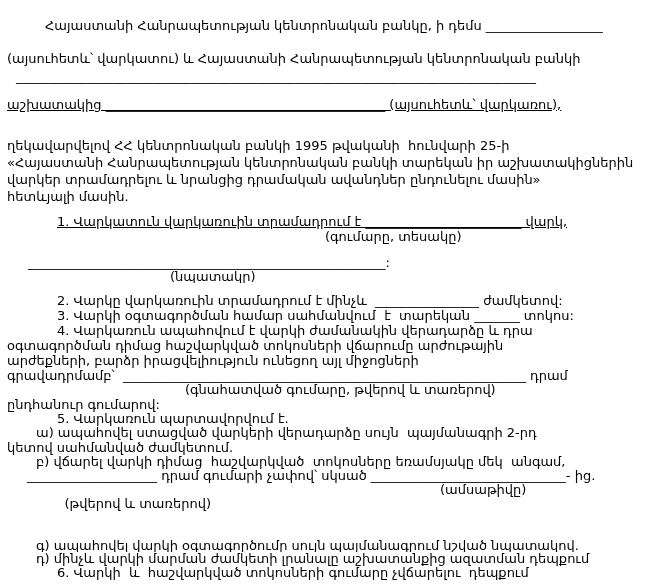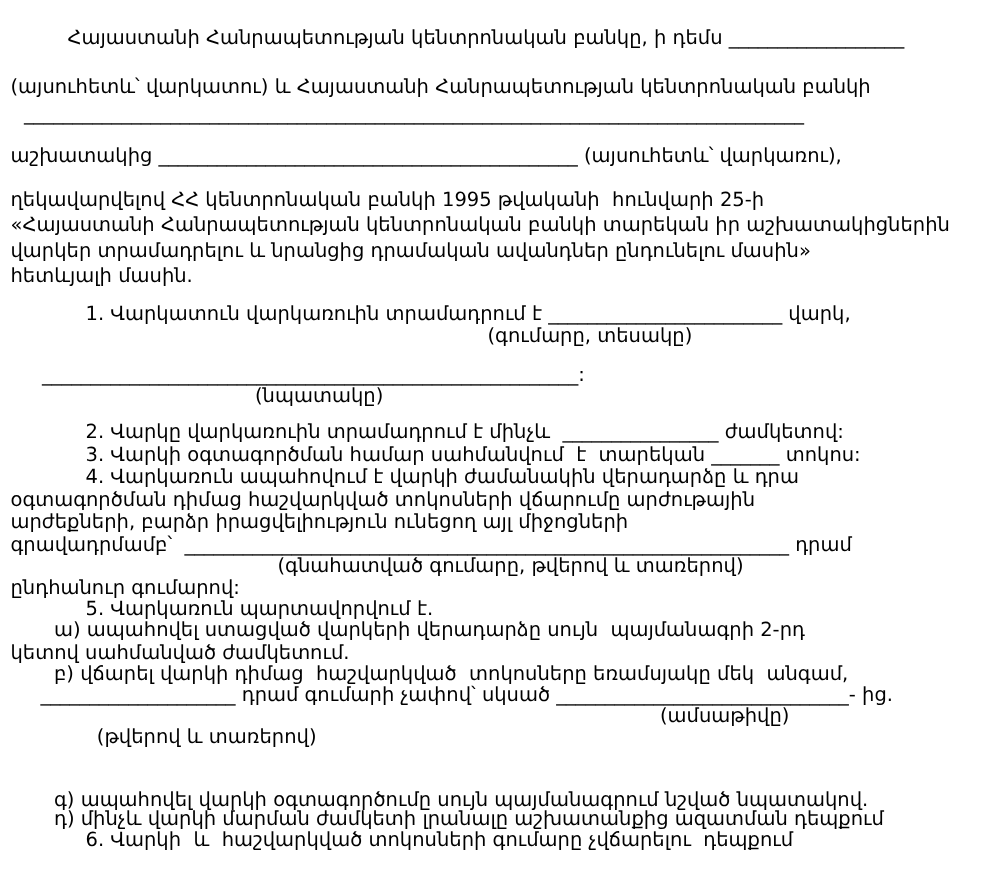--- a/index.html
+++ b/index.html
@@ -28,22 +28,22 @@
     padding-left: 7px;
     line-height: 17px;
   }
   
   .lh13 { line-height: 13px; }
   .lh14 { line-height: 14px; }
   .lh15 { line-height: 15px; }
   .lh17 { line-height: 17px; }
   .lh20 { line-height: 20px; }
   
-  .mt8  { margin-top: 12px; }
-  .mt9  { margin-top: 9px; }
+  .mt8  { margin-top: 24px; }
+  .mt9  { margin-top: 9px; text-decoration: underline; }
   .mt10 { margin-top: 10px; }
   .mt11 { margin-top: 11px; }
   .mt14 { margin-top: 14px; }
   
   .ind       { padding-left: 57px; }  
   .indl      { padding-left: 36px; }  
   .ind-first { padding-left: 45px; }  
   .pl16  { padding-left: 16px; }
   .pl27  { padding-left: 27px; }
   .pl28  { padding-left: 28px; }

